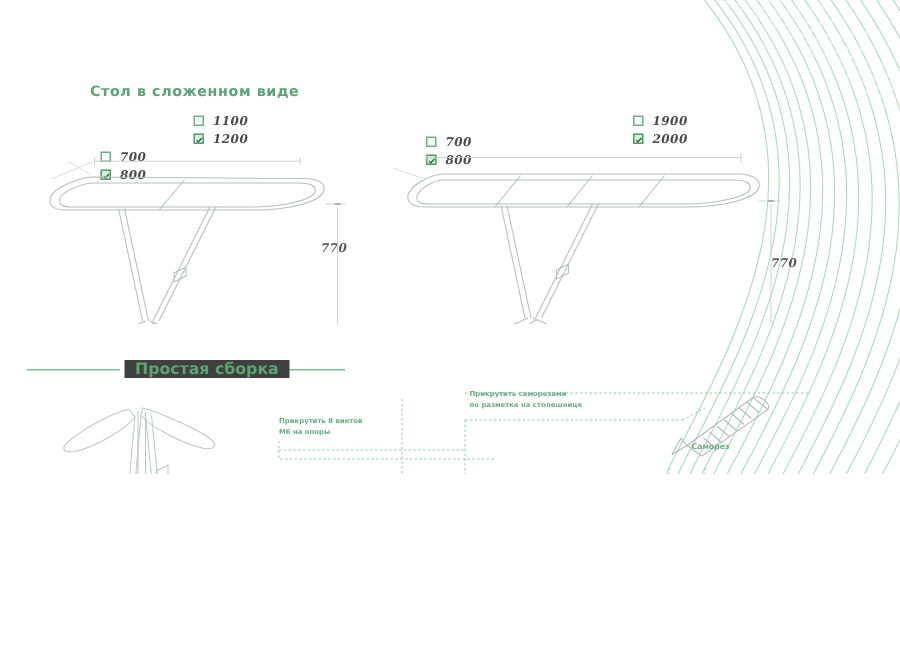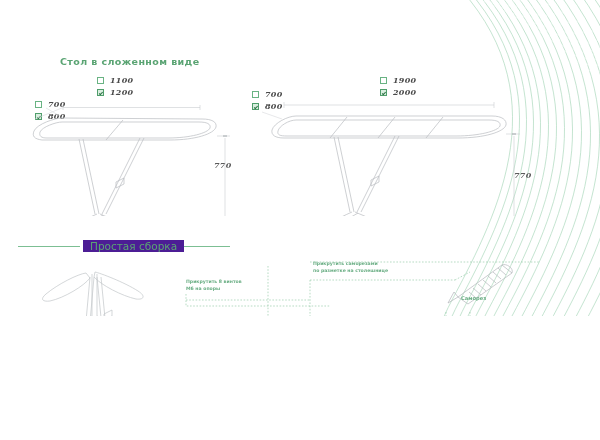--- a/index.html
+++ b/index.html
@@ -24,28 +24,28 @@
     font-family:"DejaVu Sans", sans-serif;
   }
   .swoosh{position:absolute;left:0;top:0;width:600px;height:440px;pointer-events:none;}
 
   
   .sect-title{
     position:absolute;color:#5aa473;font-weight:bold;font-size:9.5px;
     letter-spacing:.4px;font-family:"DejaVu Sans", sans-serif;white-space:nowrap;
   }
   .assembly-title{
-    position:absolute;color:#5aa473;font-weight:normal;font-size:10.5px;
-    left:83px;top:240px;background:#4c1d95;padding:0 7px;z-index:3;white-space:nowrap;
+    position:absolute;color:#5aa473;font-weight:bold;font-size:10.5px;
+    left:83px;top:240px;background:#404040;padding:0 7px;z-index:3;white-space:nowrap;
   }
   .rule{position:absolute;height:1px;background:#7cbf93;top:246px;z-index:1;}
 
   
   .dimgroup{position:absolute;}
-  .dimrow{display:flex;align-items:center;height:12px;}
+  .dimrow{display:flex;align-items:center;height:12px;margin-left:32px;}
   .cbox{
     width:7px;height:7px;border:1px solid #69b383;margin-right:6px;
     box-sizing:border-box;background:#fff;position:relative;flex:none;
   }
   .cbox.checked{background:#d9eedf;border-color:#4f9e6b;}
   .cbox.checked:after{
     content:"";position:absolute;left:1px;top:2.3px;width:3.2px;height:1.3px;
     border-left:1.1px solid #2e7347;border-bottom:1.1px solid #2e7347;
     transform:rotate(-45deg);
   }
@@ -165,21 +165,21 @@
       <path d="M116 143 L 128 138 L 137 143 L 125 149 Z"></path>
 
       <path d="M96 96 L 104 92 L 104 98 L 96 102 Z"></path>
 
       <path d="M197 50 L 210 50 M205 52 L 205 145 M197 145 L 210 145" stroke="#c9ccd0" stroke-width="0.6"></path>
       <path d="M203 50 L 207 50 M203 145 L 207 145" stroke="#9aa0a5" stroke-width="0.9"></path>
     </g>
   </svg>
 
 
-  <div class="dimgroup" style="left:380px;top:74px;">
+  <div class="dimgroup" style="left:390px;top:74px;">
     <div class="dimrow">
       <span class="cbox"></span>
       <span class="dimval">1900</span>
     </div>
     <div class="dimrow">
       <span class="cbox checked"></span>
       <span class="dimval">2000</span>
     </div>
   </div>
 

